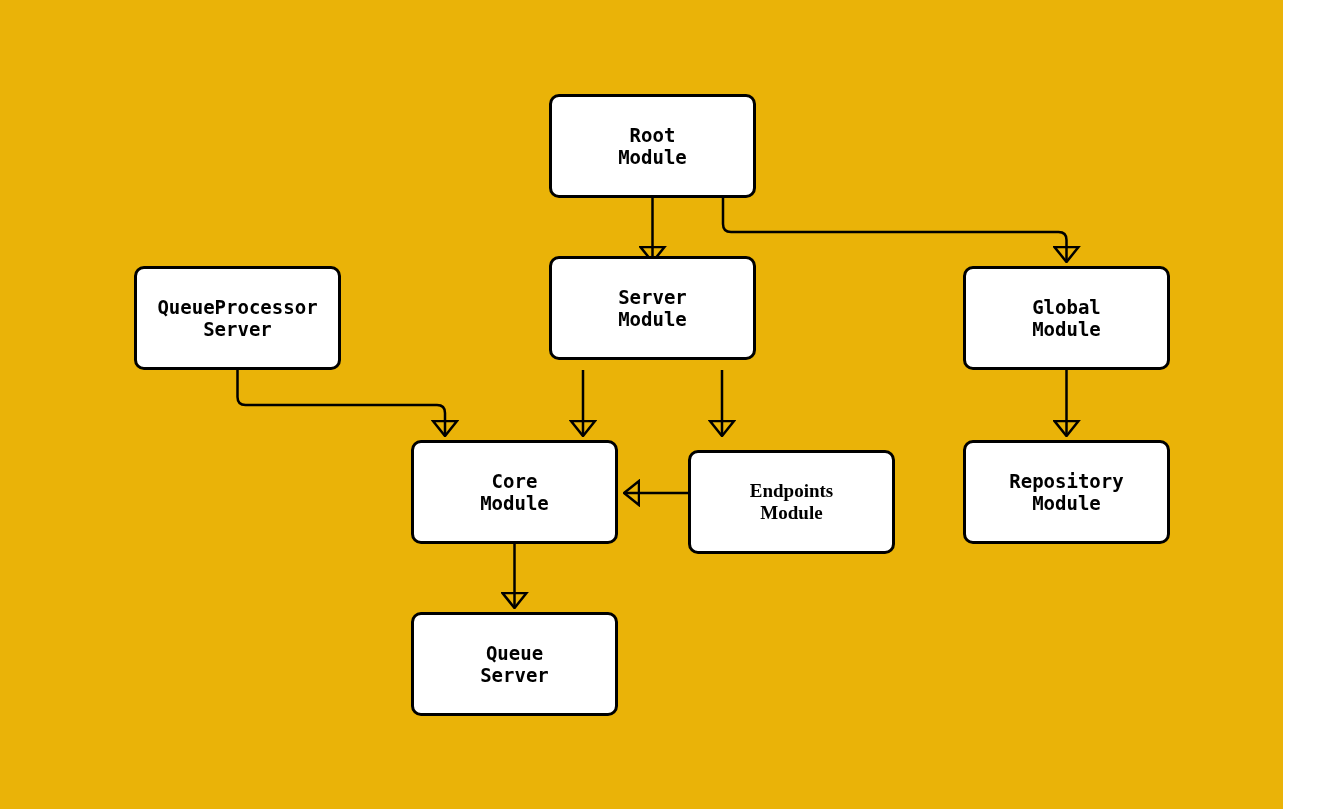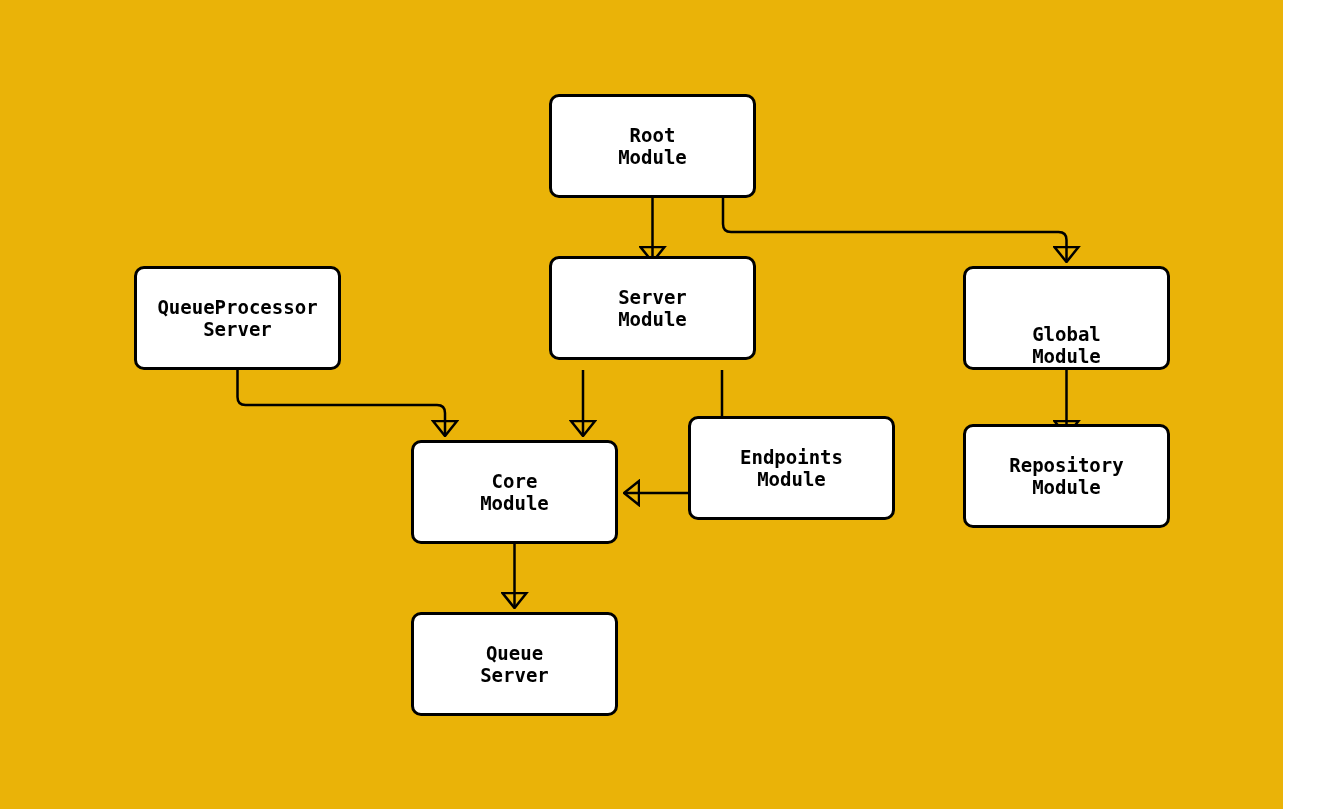--- a/index.html
+++ b/index.html
@@ -38,24 +38,24 @@
     white-space: pre-line;
     font-weight: bold;
     font-size: 19px;
     line-height: 22px;
     color: #000000;
   }
   
   .pos-root           { left: 549px; top:  94px; }
   .pos-queueprocessor { left: 134px; top: 266px; }
   .pos-server         { left: 549px; top: 256px; }
-  .pos-global         { left: 963px; top: 266px; align-items: flex-end; }
+  .pos-global         { left: 963px; top: 266px; }
   .pos-core           { left: 411px; top: 440px; }
-  .pos-endpoints      { left: 688px; top: 416px; }
-  .pos-repository     { left: 963px; top: 424px; text-align: center; }
+  .pos-endpoints      { left: 688px; top: 450px; font-family: Liberation Serif, serif; }
+  .pos-repository     { left: 963px; top: 440px; text-align: center; }
   .pos-queue          { left: 411px; top: 612px; }
 </style>
 </head>
 <body>
 
 <div class="canvas">
 
   <svg class="edges-layer" width="1337" height="809" viewBox="0 0 1337 809" xmlns="http://www.w3.org/2000/svg">
     <defs>
       <marker id="arrowhead" markerUnits="userSpaceOnUse" markerWidth="17" markerHeight="28" viewBox="0 0 17 28" refX="16" refY="14" orient="auto">

